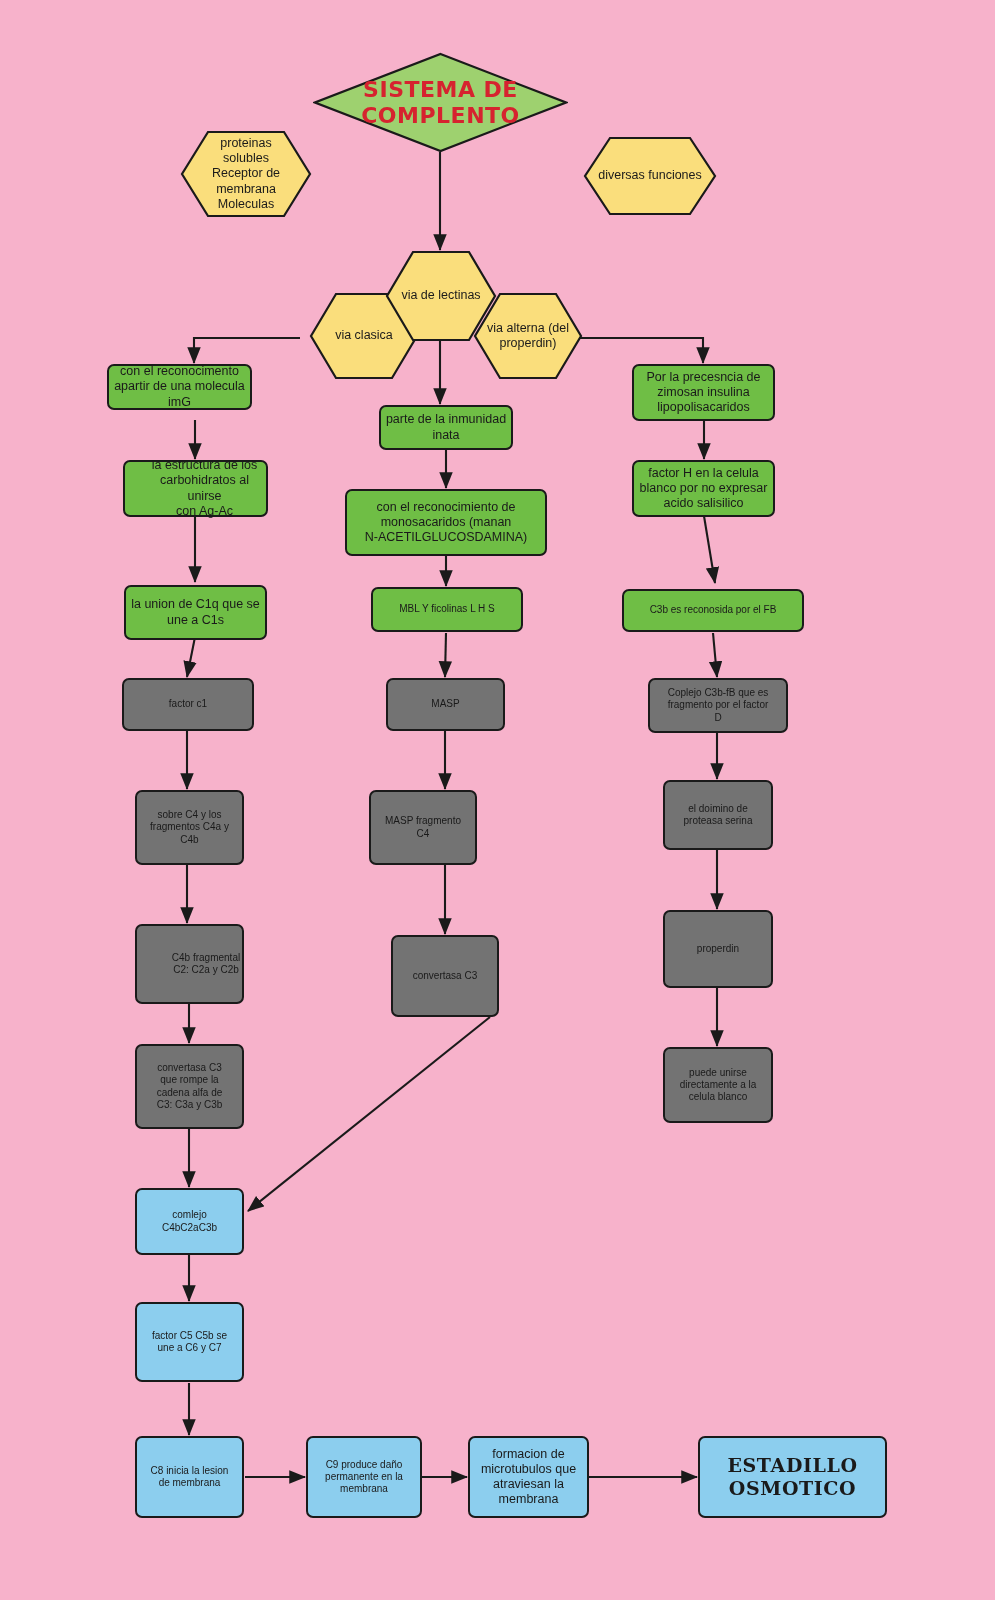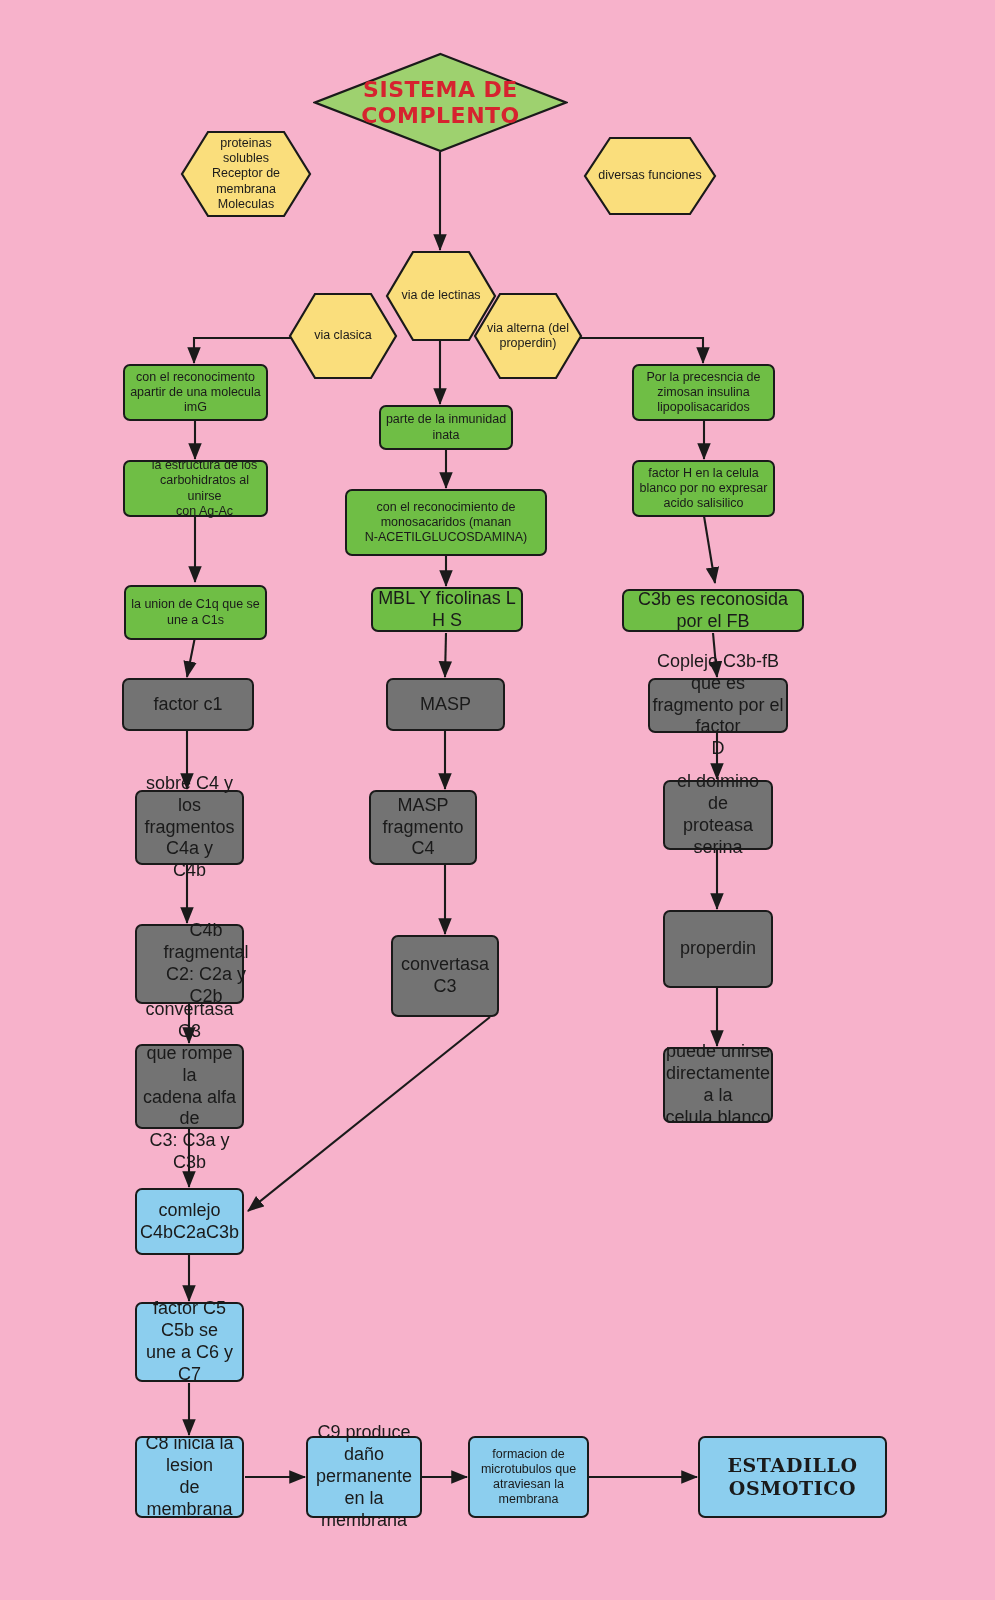--- a/index.html
+++ b/index.html
@@ -68,21 +68,21 @@
     width: 100%;
     text-align: center;
     white-space: pre-line;
     color: #d6232f;
     font-family: "DejaVu Sans", sans-serif;
     font-weight: bold;
     font-size: 22px;
     letter-spacing: 0.5px;
     line-height: 1.15;
   }
-  .fs13 { font-size: 18px; }
+  .fs13 { font-size: 10px; }
   .fs12 { font-size: 12.5px; }
   .slab {
     font-family: "DejaVu Serif", serif;
     font-weight: bold;
     font-size: 19px;
     letter-spacing: 0.6px;
   }
 </style>
 </head>
 <body>
@@ -155,21 +155,21 @@
 Moleculas</div>
   </div>
 
   <div class="node hex" style="left:583px; top:136px; width:134px; height:80px;">
     <svg width="134" height="80" viewBox="0 0 134 80">
       <polygon points="27,2 107,2 132,40 107,78 27,78 2,40" fill="#fade7c" stroke="#1a1a1a" stroke-width="2.2"></polygon>
     </svg>
     <div class="hextext fs12">diversas funciones</div>
   </div>
 
-  <div class="node hex" style="left:288px; top:292px; width:110px; height:88px;">
+  <div class="node hex" style="left:309px; top:292px; width:110px; height:88px;">
     <svg width="110" height="88" viewBox="0 0 110 88">
       <polygon points="27,2 83,2 108,44 83,86 27,86 2,44" fill="#fade7c" stroke="#1a1a1a" stroke-width="2.2"></polygon>
     </svg>
     <div class="hextext fs12">via clasica</div>
   </div>
 
   <div class="node hex" style="left:473px; top:292px; width:110px; height:88px;">
     <svg width="110" height="88" viewBox="0 0 110 88">
       <polygon points="27,2 83,2 108,44 83,86 27,86 2,44" fill="#fade7c" stroke="#1a1a1a" stroke-width="2.2"></polygon>
     </svg>
@@ -177,21 +177,21 @@
 properdin)</div>
   </div>
 
   <div class="node hex" style="left:385px; top:250px; width:112px; height:92px; z-index:3;">
     <svg width="112" height="92" viewBox="0 0 112 92">
       <polygon points="28,2 84,2 110,46 84,90 28,90 2,46" fill="#fade7c" stroke="#1a1a1a" stroke-width="2.2"></polygon>
     </svg>
     <div class="hextext fs12">via de lectinas</div>
   </div>
 
-  <div class="node box green fs12" style="left:123px; top:364px; width:145px; height:57px;">con el reconocimento
+  <div class="node box green fs12" style="left:107px; top:364px; width:145px; height:46px;">con el reconocimento
 apartir de una molecula
 imG</div>
 
   <div class="node box green fs12" style="left:123px; top:460px; width:145px; height:57px;padding-left:18px;">la estructura de los
 carbohidratos al unirse
 con Ag-Ac</div>
 
   <div class="node box green fs12" style="left:124px; top:585px; width:143px; height:55px;">la union de C1q que se
 une a C1s</div>
 

